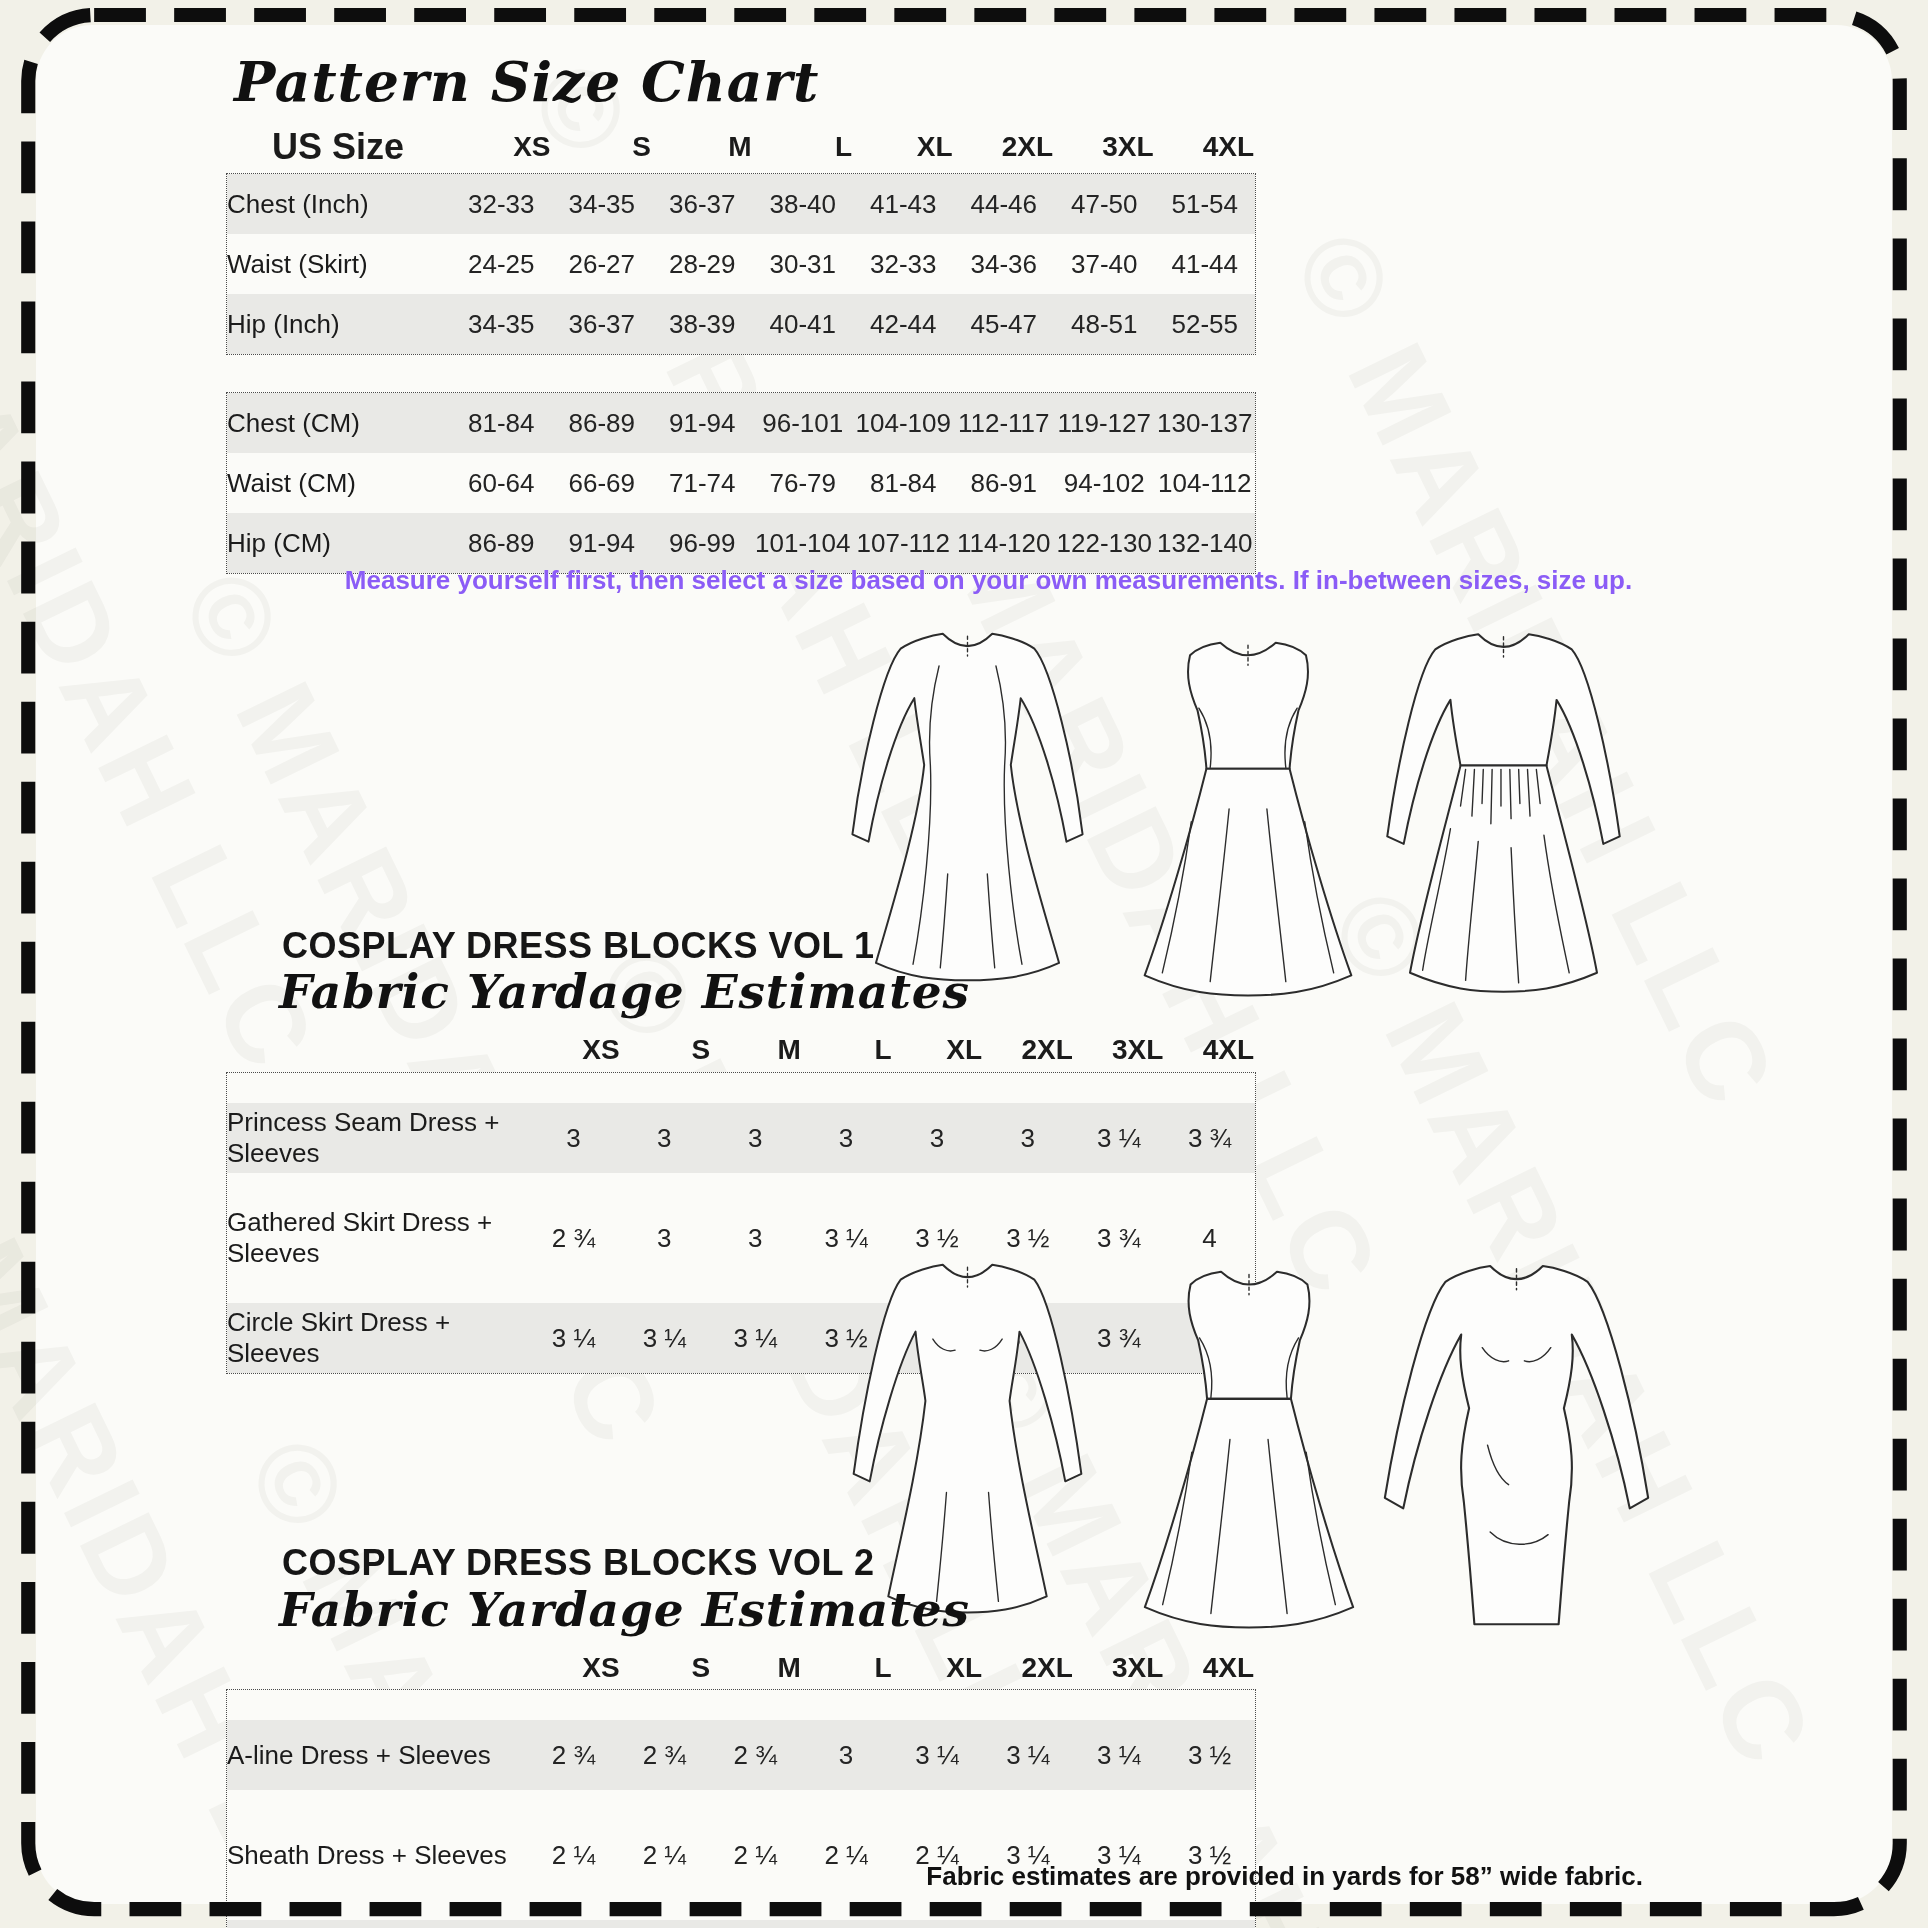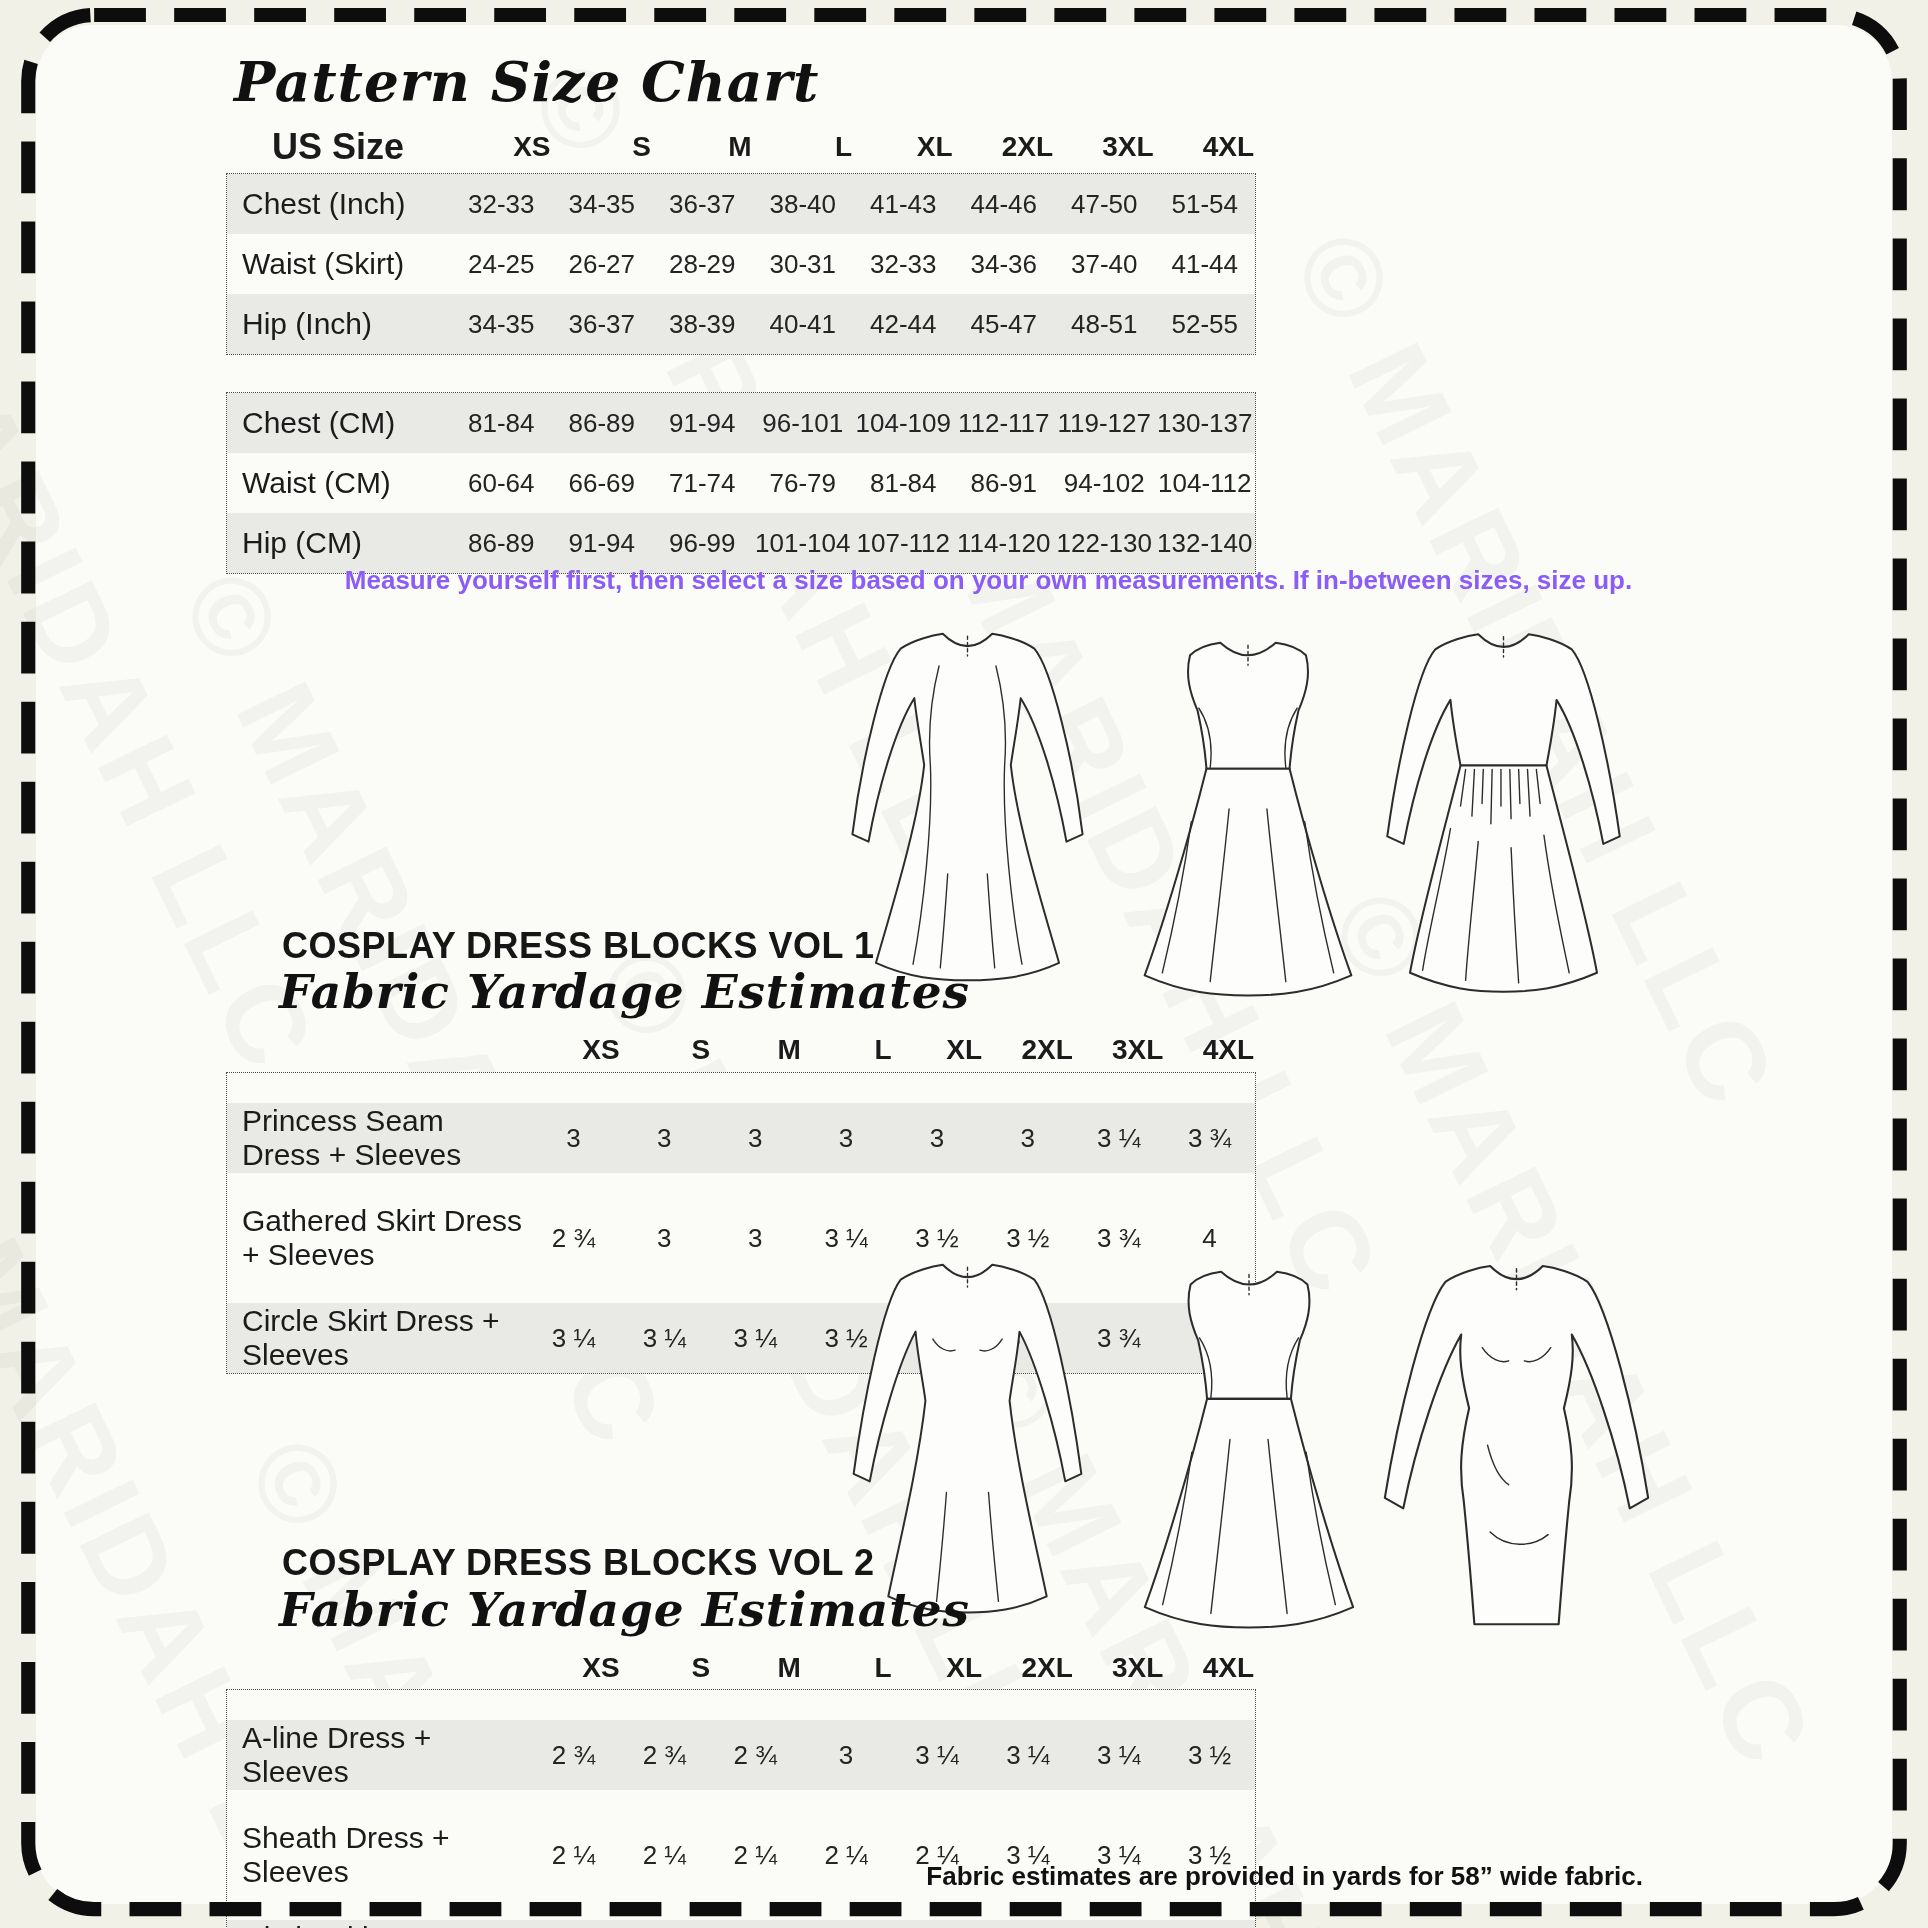--- a/index.html
+++ b/index.html
@@ -35,21 +35,21 @@
   }
   .sc-head .us-size{font-weight:bold;font-size:36px;text-align:center;}
   .col-h{font-weight:bold;font-size:28px;text-align:right;}
   
   .dotted{border:1.9px dotted #4c4c4c;}
   .tbl{position:absolute;left:226px;width:1028px;background:#fbfbf8;}
   .t-row{display:grid;align-items:center;}
   .t-row:nth-child(odd){background:#e9e9e6;}
   .sc .t-row{grid-template-columns:224px repeat(8,1fr);height:60px;}
   .yd .t-row{grid-template-columns:301px repeat(8,1fr);height:70px;margin-top:30px;}
-  .t-label{font-size:30px;padding-left:15px;color:#1b1b1b;}
+  .t-label{font-size:26px;color:#1b1b1b;}
   .t-cell{font-size:26px;text-align:center;color:#242424;}
   #table-inch{top:173px;}
   #table-cm{top:392px;}
   #table-vol1{top:1072px;}
   #table-vol2{top:1689px;}
   .yd-head{
     position:absolute;left:529px;width:725px;height:40px;
     display:grid;grid-template-columns:repeat(8,1fr);align-items:center;
   }
   #vol1-sizes{top:1030px;}

